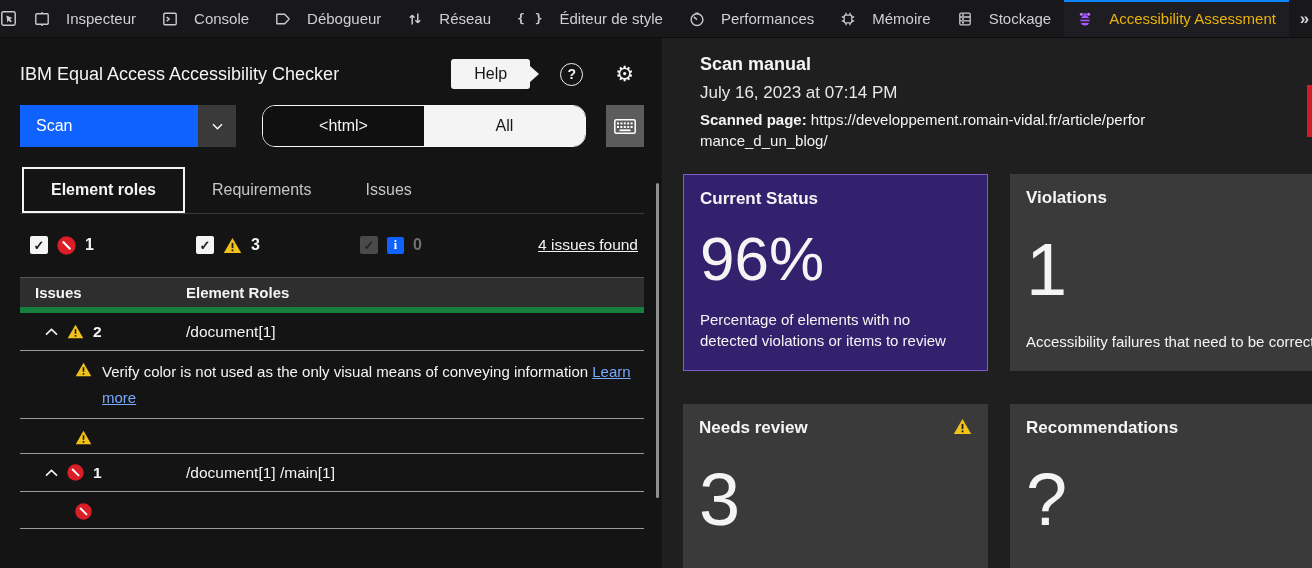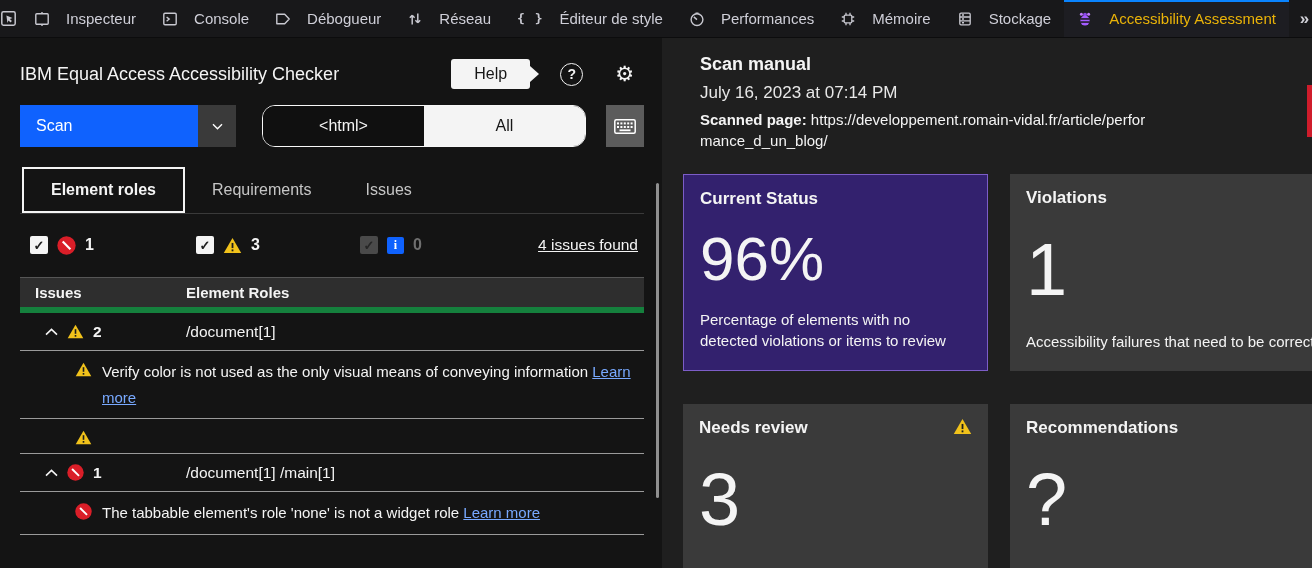--- a/index.html
+++ b/index.html
@@ -371,21 +371,20 @@
             <div class="grp-path">/document[1] /main[1]</div>
           </div>
 
           <div class="issue-row">
             <span class="sicon">
                 <svg width="17" height="17" viewBox="0 0 17 17">
                   <circle cx="8.5" cy="8.5" r="8.2" fill="#da1e28"></circle>
                   <rect x="7.6" y="3.6" width="1.9" height="9.8" fill="#fff" transform="rotate(-45 8.5 8.5)"></rect>
                 </svg>
               </span>
-            <div class="issue-text"><span>The tabbable element's role 'none' is not a widget role </span><a class="lm">Learn more</a></div>
           </div>
         </div>
 
       </div>
     </section>
 
     <section class="right-pane">
       <div class="summary-head">
         <h2 class="summary-title">Scan manual</h2>
         <div class="summary-date">July 16, 2023 at 07:14 PM</div>

